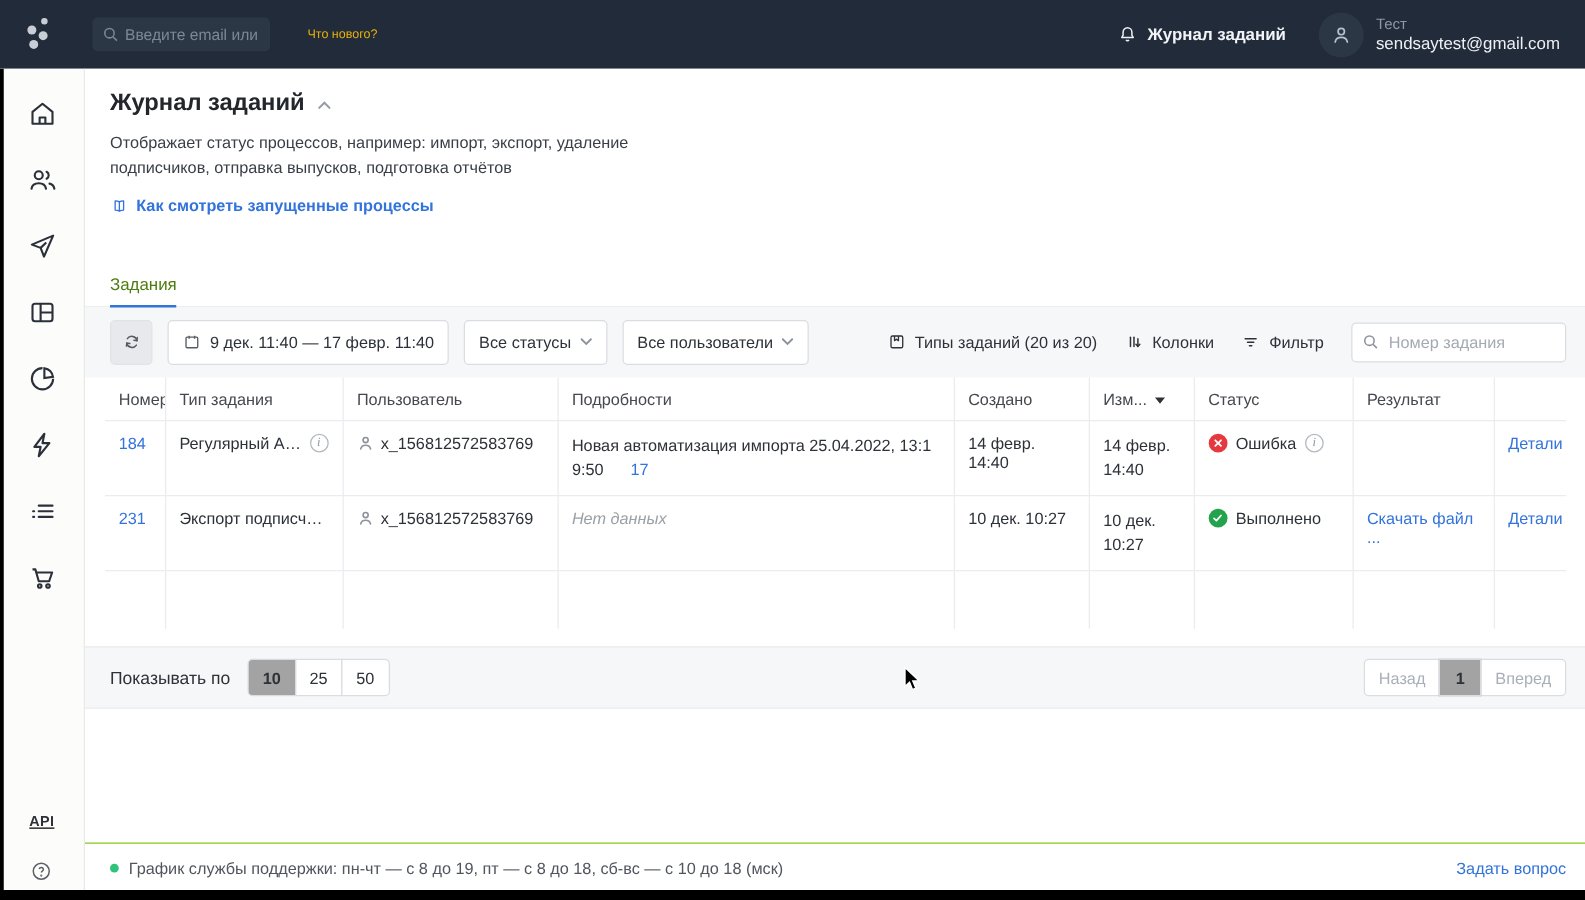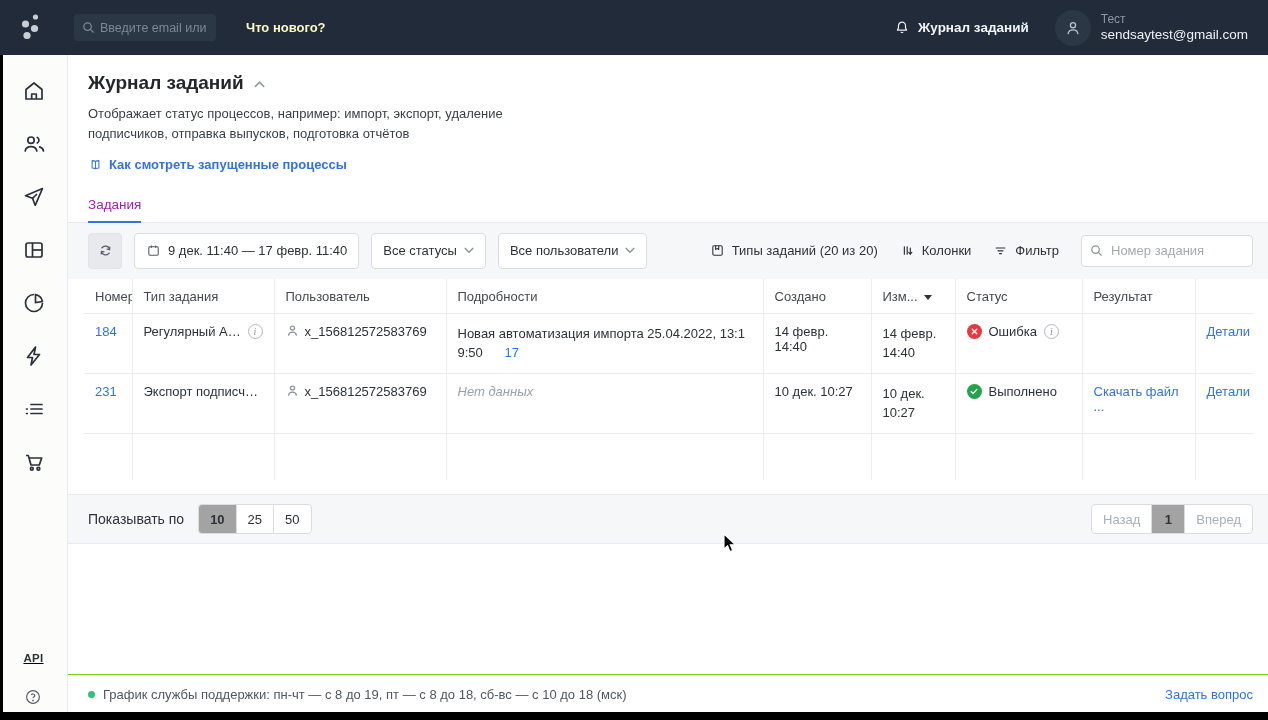--- a/index.html
+++ b/index.html
@@ -7,21 +7,21 @@
   body { font-family: "Liberation Sans", sans-serif; background: #fff; overflow: hidden; }
   .viewport { position: relative; width: 1268px; height: 720px; display: flex; flex-direction: column; overflow: hidden; background:#fff; }
 
   
   .topbar { height: 55px; background: #212b3a; display: flex; align-items: center; padding: 0 20px 0 18px; flex: 0 0 auto; }
   .logo { width: 26px; height: 30px; margin-right: 30px; flex: 0 0 auto; }
   .top-search { position: relative; width: 142px; margin-right: 30px; }
   .top-search input { width: 100%; height: 27px; background: #2c3746; border: none; border-radius: 4px; color: #cfd5dd; font-size: 12.5px; padding: 0 8px 0 26px; outline: none; font-family: "Liberation Sans", sans-serif; }
   .top-search input::placeholder { color: #7d8796; }
   .top-search .mag { position: absolute; left: 7px; top: 6px; }
-  .whats-new { color: #fef9c3; font-size: 13px; font-weight: 700; cursor: pointer; }
+  .whats-new { color: #eab308; font-size: 10px; font-weight: 400; cursor: pointer; }
   .top-right { margin-left: auto; display: flex; align-items: center; gap: 26px; }
   .journal-btn { display: flex; align-items: center; gap: 8px; color: #f2f4f7; font-size: 13.5px; font-weight: 600; cursor: pointer; }
   .userbox { display: flex; align-items: center; gap: 10px; cursor: pointer; }
   .avatar { width: 36px; height: 36px; border-radius: 50%; background: #2c3746; display: flex; align-items: center; justify-content: center; }
   .user-meta { display: flex; flex-direction: column; line-height: 1.25; }
   .user-name { color: #8d97a5; font-size: 12px; }
   .user-email { color: #eef1f4; font-size: 13.5px; }
 
   
   .app { flex: 1 1 auto; display: flex; min-height: 0; }
@@ -38,21 +38,21 @@
   .page-head { padding: 17px 15px 0 20px; }
   .title-row { display: flex; align-items: center; gap: 10px; }
   .page-title { font-size: 19px; font-weight: 700; color: #23262b; }
   .collapse { cursor: pointer; margin-top: 2px; }
   .page-desc { margin-top: 10px; font-size: 13px; line-height: 1.55; color: #3a3f47; max-width: 470px; }
   .help-link { margin-top: 13px; display: inline-flex; align-items: center; gap: 6px; color: #3273dc; font-size: 13px; font-weight: 600; cursor: pointer; text-decoration: none; }
 
   
   .tabs-row { margin-top: 21px; padding: 0 15px 0 20px; border-bottom: 1px solid #e7e9ec; display: flex; gap: 26px; }
   .tab { font-size: 13.5px; padding-bottom: 10px; color: #2d3138; cursor: pointer; position: relative; }
-  .tab.active { color: #a21caf; }
+  .tab.active { color: #4d7c0f; margin-top: 22px; }
   .tab.active::after { content: ""; position: absolute; left: 0; right: 0; bottom: -1px; height: 2px; background: #3273dc; }
 
   
   .toolbar { background: #f6f7f9; padding: 10px 15px 10px 20px; display: flex; align-items: center; }
   .tbtn { height: 36px; display: inline-flex; align-items: center; gap: 7px; background: #fff; border: 1px solid #d9dde2; border-radius: 4px; padding: 0 11px; font-size: 13px; color: #2d3138; cursor: pointer; white-space: nowrap; }
   .refresh-btn { width: 34px; justify-content: center; background: #e7e9ec; border: 1px solid #e1e3e7; margin-right: 12px; padding: 0; }
   .gap12 { margin-right: 12px; }
   .chev { color: #8d939c; font-size: 10px; }
   .tool-right { margin-left: auto; display: flex; align-items: center; gap: 22px; }
   .tool-link { display: inline-flex; align-items: center; gap: 7px; font-size: 13px; color: #2d3138; cursor: pointer; white-space: nowrap; }
@@ -66,21 +66,21 @@
   table { width: 100%; border-collapse: collapse; table-layout: fixed; }
   th, td { border-right: 1px solid #eaecef; text-align: left; font-weight: 400; vertical-align: top; }
   th:last-child, td:last-child { border-right: none; }
   thead th { font-size: 13px; color: #45494f; padding: 10px 11px 9px; border-bottom: 1px solid #eaecef; white-space: nowrap; overflow: hidden; }
   tbody td { font-size: 13px; color: #2d3138; padding: 10px 11px; border-bottom: 1px solid #eaecef; }
   tr.filler td { border-bottom: none; height: 47px; }
   tr.r1 { height: 50px; } tr.r2 { height: 45px; }
   .link { color: #3273dc; cursor: pointer; text-decoration: none; }
   .cell-type { display: flex; align-items: center; gap: 6px; }
   .type-text { white-space: nowrap; overflow: hidden; text-overflow: ellipsis; }
-  .cell-user { display: flex; align-items: flex-start; gap: 6px; white-space: nowrap; overflow: hidden; }
+  .cell-user { display: flex; align-items: center; gap: 6px; white-space: nowrap; overflow: hidden; }
   .details-cell { overflow-wrap: anywhere; word-break: break-all; line-height: 1.5; }
   .empty-data { color: #9aa0a6; font-style: italic; }
   .status { display: flex; align-items: center; gap: 7px; }
   .badge { width: 15px; height: 15px; border-radius: 50%; flex: 0 0 auto; display: flex; align-items: center; justify-content: center; }
   .badge.error { background: #e5393f; }
   .badge.success { background: #23a34b; }
   .info-i { width: 15px; height: 15px; border-radius: 50%; border: 1px solid #b3b9c1; color: #8d939c; font-size: 10px; font-style: italic; font-family: "Liberation Serif", serif; display: inline-flex; align-items: center; justify-content: center; flex: 0 0 auto; cursor: pointer; }
   .sort-caret { display: inline-block; width: 0; height: 0; border-left: 4px solid transparent; border-right: 4px solid transparent; border-top: 5px solid #2e3238; margin-left: 6px; vertical-align: middle; }
   .mod-cell { line-height: 1.5; }
 

